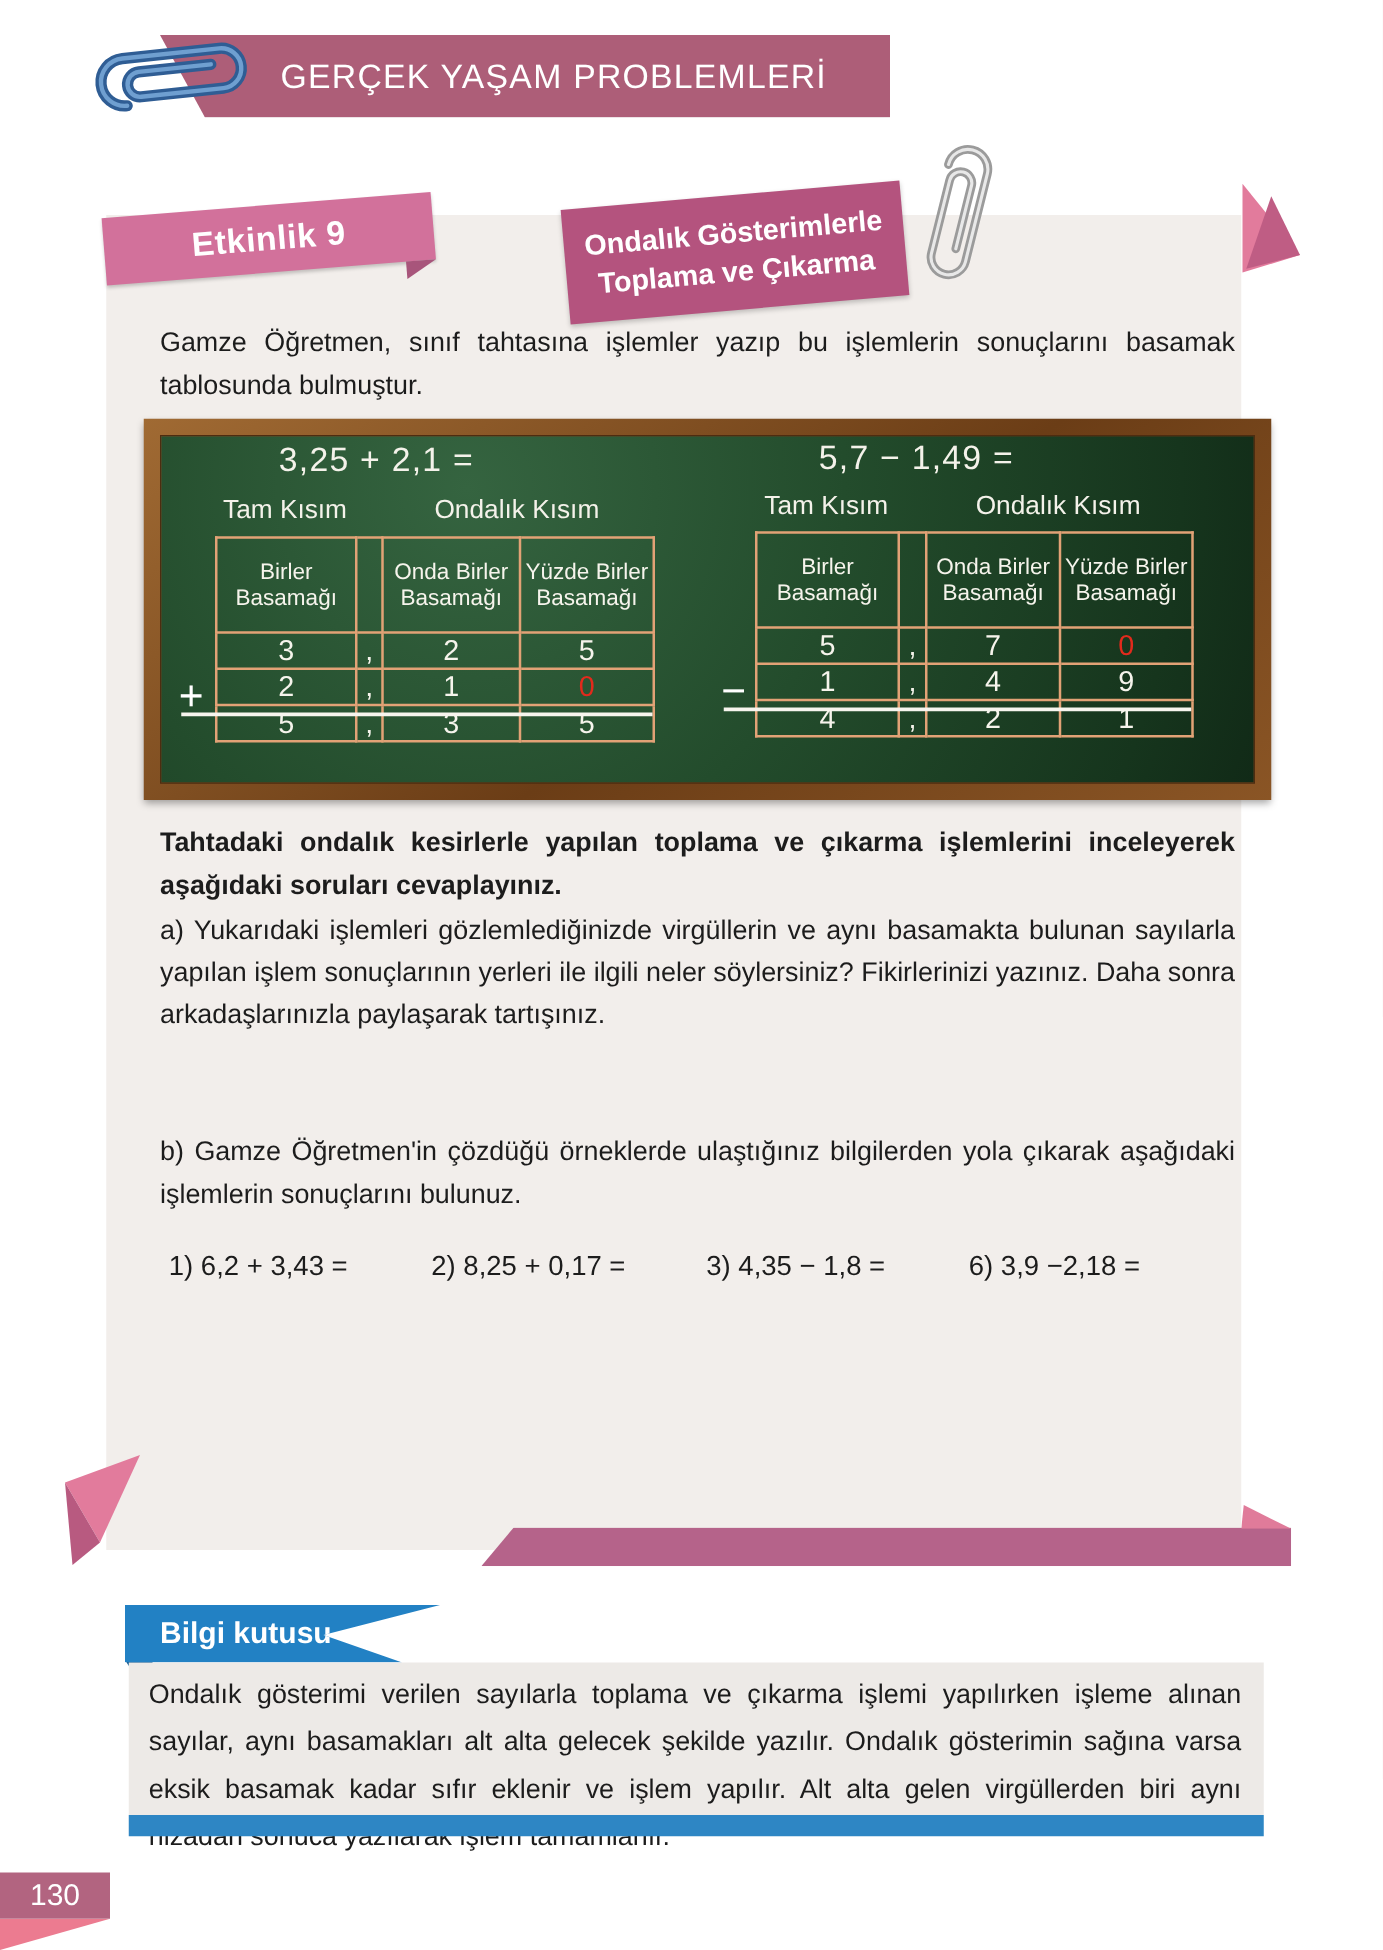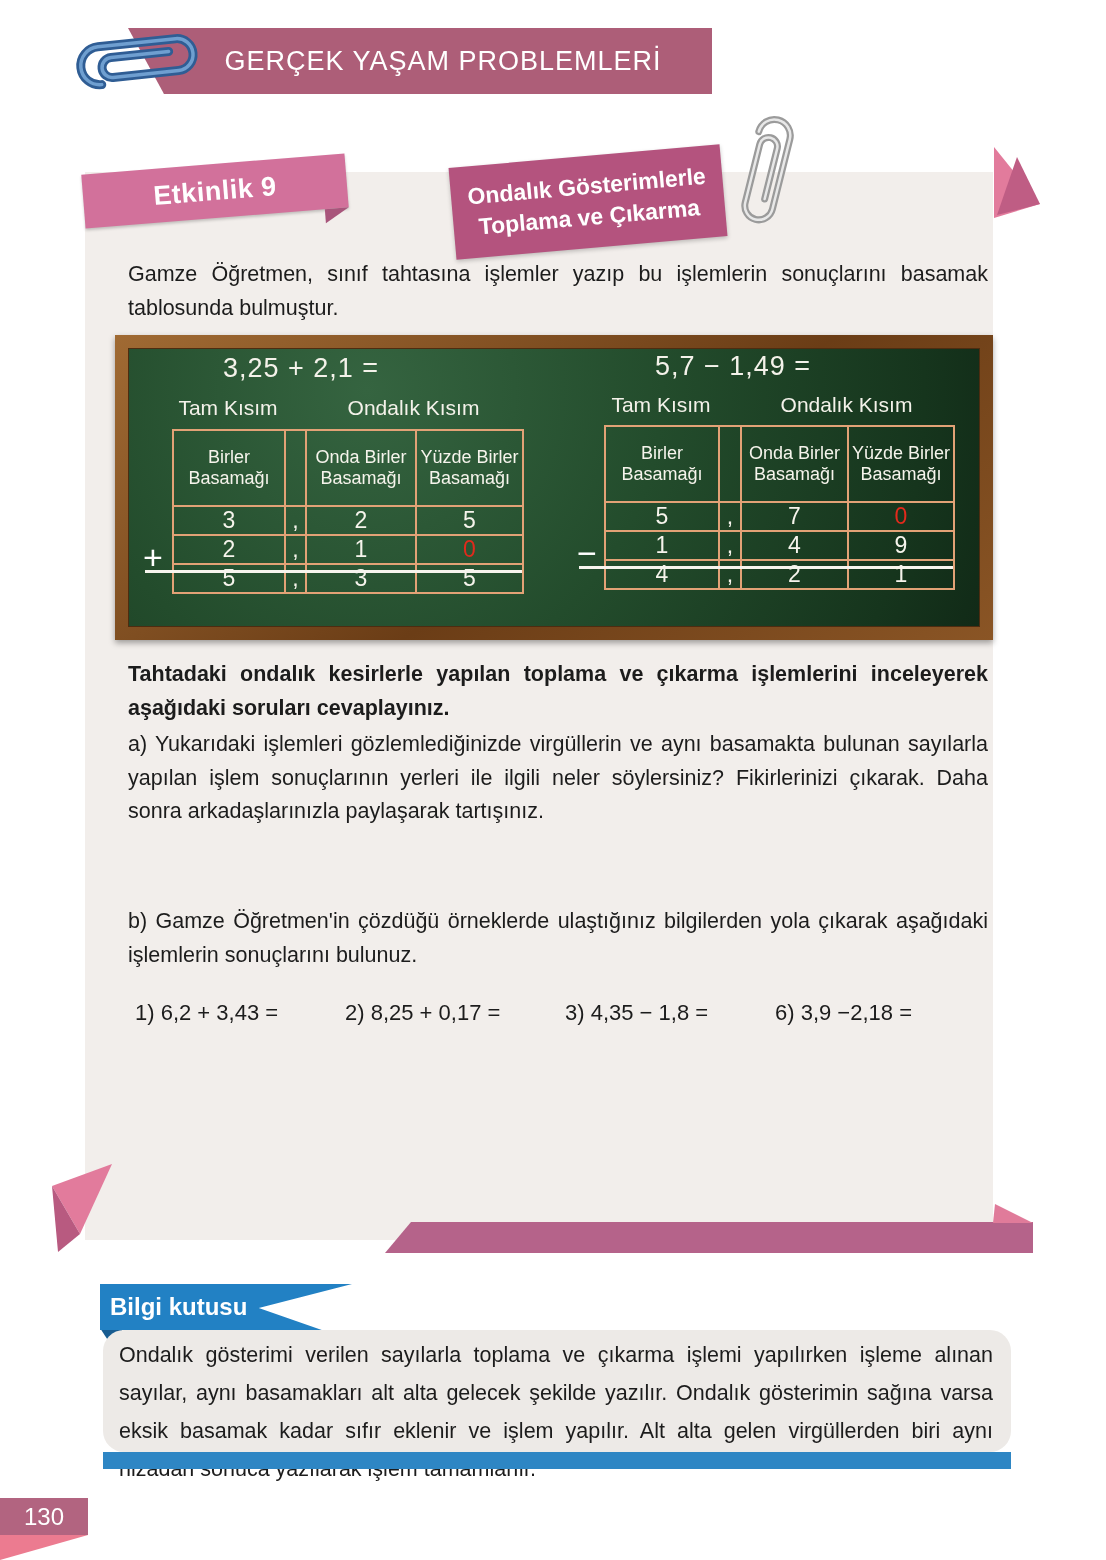--- a/index.html
+++ b/index.html
@@ -30,21 +30,21 @@
   .title-banner span{color:#fff;font-size:23px;font-weight:bold;line-height:31px;white-space:nowrap;}
 
   
   .para{position:absolute;left:128px;width:860px;font-size:21.5px;line-height:33.5px;
         text-align:justify;color:#1c1c1c;}
   .para.bold{font-weight:bold;}
 
   
   .chalkboard{position:absolute;left:115px;top:335px;width:878px;height:305px;
     background:linear-gradient(145deg,#a06a33,#6b3d16 55%,#8a5525);
-    box-shadow:0 3px 6px rgba(0,0,0,.35);}
+    box-shadow:0 3px 6px rgba(0,0,0,.35);padding-left:24px;}
   .board{position:absolute;left:13px;top:13px;right:13px;bottom:13px;
     background:radial-gradient(circle at 28% 15%,#356440 0%,#234c2c 45%,#16351d 85%,#112a17 100%);
     border:1px solid #4d2c10;}
   .board-item{position:absolute;color:#f4f2ea;}
   .eq{font-size:27px;letter-spacing:1px;}
   .kv-label{font-size:21px;text-align:center;}
 
   table.pv{position:absolute;border-collapse:collapse;table-layout:fixed;}
   table.pv td{border:2px solid #e2a276;color:#f6f4ec;text-align:center;vertical-align:middle;padding:0;}
   table.pv tr.hdr td{font-size:18px;line-height:21px;height:74px;}
@@ -52,24 +52,24 @@
   td.red{color:#e22a1c !important;}
   .op-sign{position:absolute;color:#fff;font-size:34px;font-weight:300;line-height:20px;}
   .result-line{position:absolute;height:3px;background:#f7f5ee;}
 
   
   .exercise{position:absolute;top:1000px;font-size:22px;color:#1c1c1c;white-space:nowrap;}
 
   
   .bilgi-banner{position:absolute;left:100px;top:1284px;width:252px;height:46px;background:#2281c4;
     clip-path:polygon(0 0,100% 0,63% 52%,88% 100%,0 100%);display:flex;align-items:center;}
-  .bilgi-banner span{color:#fff;font-size:24px;font-weight:bold;padding-left:10px;}
+  .bilgi-banner span{color:#fff;font-size:24px;font-weight:bold;padding-left:28px;}
   .bilgi-fold{position:absolute;left:100px;top:1328px;width:0;height:0;
     border-right:22px solid #185c90;border-bottom:34px solid transparent;}
-  .info-box{position:absolute;left:103px;top:1330px;width:908px;height:122px;background:#edeae7;border-radius:21px;}
+  .info-box{position:absolute;left:103px;top:1330px;width:908px;height:122px;background:#edeae7;}
   .info-box .txt{position:absolute;left:16px;top:6px;width:874px;font-size:21.5px;line-height:38px;
     text-align:justify;color:#1c1c1c;}
   .info-bar{position:absolute;left:103px;top:1452px;width:908px;height:17px;background:#2e86c4;}
 
   
   .page-num{position:absolute;left:0;top:1498px;width:88px;height:37px;background:#b26480;
     display:flex;align-items:center;justify-content:center;}
   .page-num span{color:#fff;font-size:24px;}
 
   
@@ -199,21 +199,21 @@
         <td>2</td>
         <td>1</td>
       </tr>
     </tbody>
       </table>
     <span class="op-sign" style="left:462px;top:208px;">−</span>
     <div class="result-line" style="left:464px;top:231px;width:374px;"></div>
   </div>
 
   <div class="para bold" style="top:658px;">Tahtadaki ondalık kesirlerle yapılan toplama ve çıkarma işlemlerini inceleyerek aşağıdaki soruları cevaplayınız.</div>
-  <div class="para" style="top:728px;">a) Yukarıdaki işlemleri gözlemlediğinizde virgüllerin ve aynı basamakta bulunan sayılarla yapılan işlem sonuçlarının yerleri ile ilgili neler söylersiniz? Fikirlerinizi çıkarak. Daha sonra arkadaşlarınızla paylaşarak tartışınız.</div>
+  <div class="para" style="top:728px;">a) Yukarıdaki işlemleri gözlemlediğinizde virgüllerin ve aynı basamakta bulunan sayılarla yapılan işlem sonuçlarının yerleri ile ilgili neler söylersiniz? Fikirlerinizi yazınız. Daha sonra arkadaşlarınızla paylaşarak tartışınız.</div>
   <div class="para" style="top:905px;">b) Gamze Öğretmen'in çözdüğü örneklerde ulaştığınız bilgilerden yola çıkarak aşağıdaki işlemlerin sonuçlarını bulunuz.</div>
 
   <span class="exercise" style="left:135px;">1) 6,2 + 3,43 =</span>
   <span class="exercise" style="left:345px;text-align:center;">2) 8,25 + 0,17 =</span>
   <span class="exercise" style="left:565px;">3) 4,35 − 1,8 =</span>
   <span class="exercise" style="left:775px;">6) 3,9 −2,18 =</span>
 
   <div class="deco" style="left:50px;top:1162px;">
     <svg width="70" height="92" viewBox="0 0 70 92">
       <polygon points="62,2 2,24 30,72" fill="#e27b9c"></polygon>

